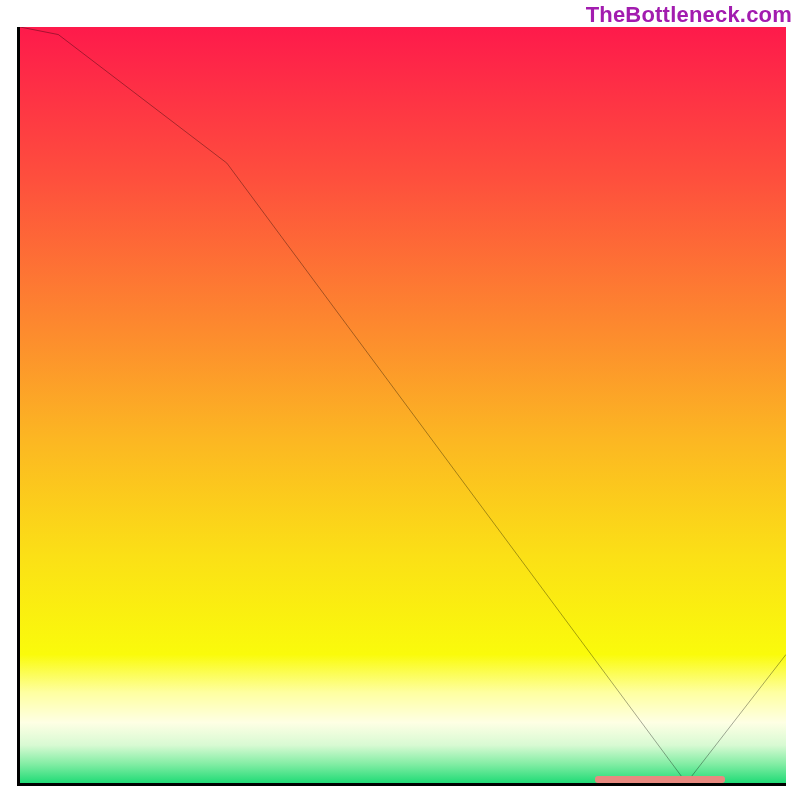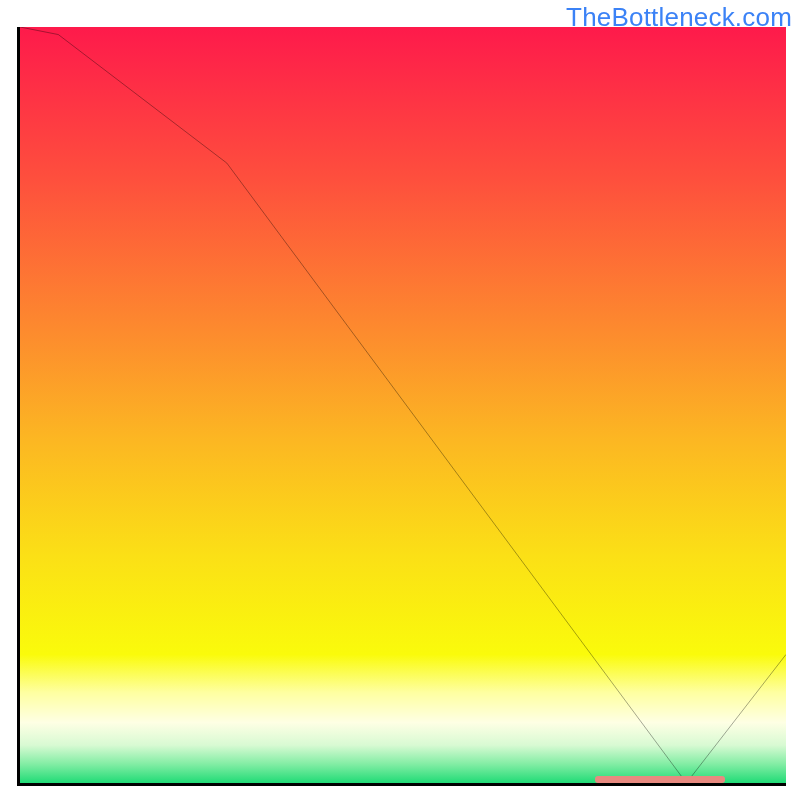--- a/index.html
+++ b/index.html
@@ -13,23 +13,23 @@
   }
   .wrap {
     position: relative;
     width: 800px;
     height: 800px;
   }
   .watermark {
     position: absolute;
     top: 2px;
     right: 8px;
-    font-size: 26px;
-    font-weight: normal;
-    color: #3b82f6;
+    font-size: 22px;
+    font-weight: bold;
+    color: #a21caf;
     letter-spacing: 0.2px;
     z-index: 50;
   }
   .plot-box {
     position: absolute;
     left: 17px;
     top: 27px;
     width: 766px;
     height: 756px;
     

